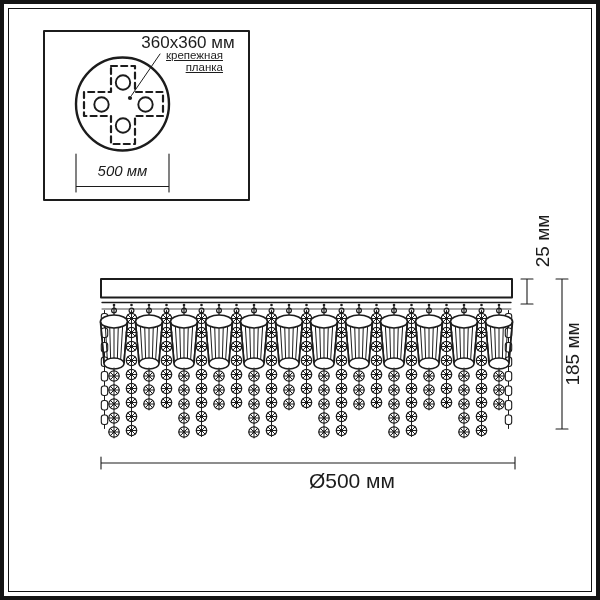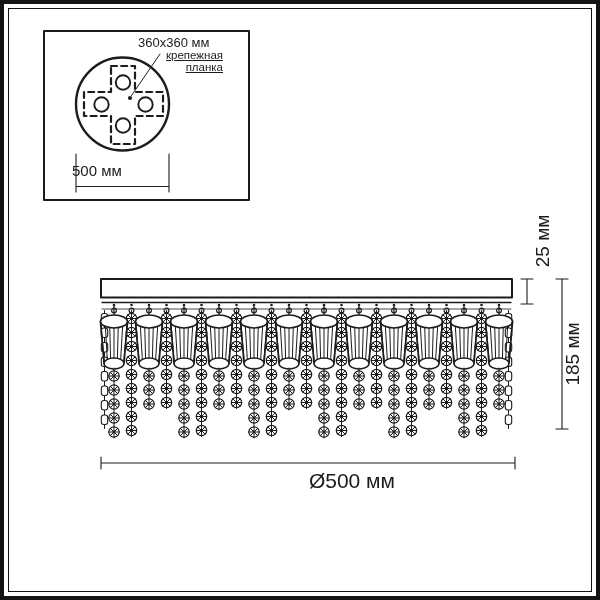--- a/index.html
+++ b/index.html
@@ -4,23 +4,23 @@
 <style>
   html,body{margin:0;padding:0;background:#fff;}
   .page{
     position:relative;width:600px;height:600px;box-sizing:border-box;
     background:#fff;border:4px solid #141414;overflow:hidden;
     font-family:"Liberation Sans",sans-serif;color:#1c1c1c;
   }
   .inner-frame{position:absolute;inset:4px;border:1.5px solid #141414;pointer-events:none;}
   .art{position:absolute;left:0;top:0;width:600px;height:600px;}
   .lbl{position:absolute;color:#1c1c1c;white-space:pre-line;}
-  .t-360   {left:134px;top:33px;width:100px;text-align:left;font-size:13px;line-height:12px;}
+  .t-360   {left:134px;top:33px;width:100px;text-align:center;font-size:17px;line-height:12px;}
   .t-krep  {left:149px;top:46px;width:70px;text-align:right;font-size:11.5px;line-height:11.5px;text-decoration:underline;}
-  .t-in500 {left:68px;top:158px;width:101px;font-size:15px;}
+  .t-in500 {left:68px;top:158px;width:101px;text-align:center;font-size:15px;font-style:italic;}
   .t-25    {left:509px;top:227px;width:60px;height:20px;text-align:center;font-size:19px;line-height:20px;transform:rotate(-90deg);}
   .t-185   {left:528px;top:340px;width:82px;height:20px;text-align:center;font-size:19px;line-height:20px;transform:rotate(-90deg);}
   .t-d500  {left:231px;top:465px;width:160px;text-align:right;font-size:21px;}
   svg .f{fill:#1c1c1c;stroke:none;}
   svg .w{fill:#ffffff;}
 </style>
 </head>
 <body>
 
 <div class="page">

